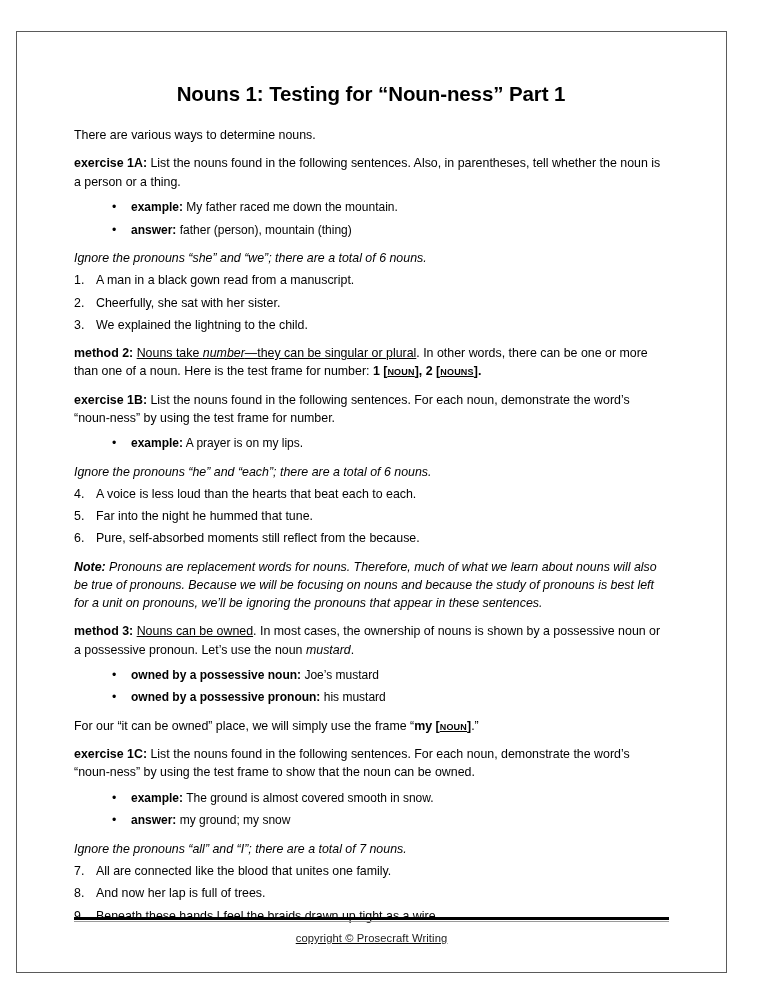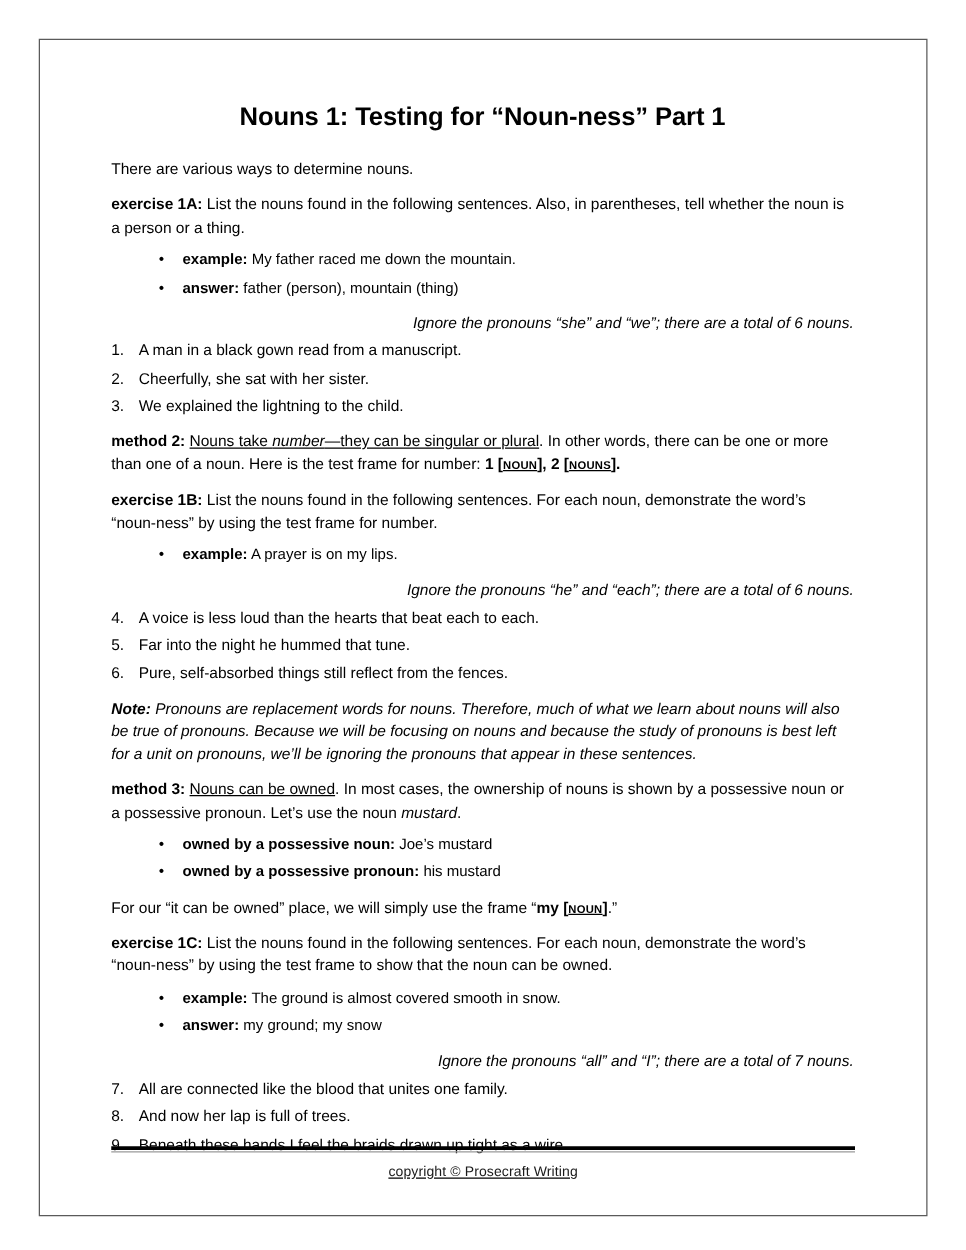--- a/index.html
+++ b/index.html
@@ -12,21 +12,21 @@
     width: 773px;
     height: 1000px;
     font-family: "Liberation Sans", "DejaVu Sans", sans-serif;
     color: #000000;
     -webkit-font-smoothing: antialiased;
   }
 
   
   #page-sheet {
     position: absolute;
-    left: 31px;
+    left: 16px;
     top: 31px;
     width: 711px;
     height: 942px;
     box-sizing: border-box;
     border: 1px solid #5a5a5a;
     background: #ffffff;
     overflow: hidden;
   }
 
   #page-body {
@@ -48,21 +48,21 @@
 
   
   .para {
     font-size: 12.4px;
     line-height: 1.47;
     margin: 0 0 10px 0;
     text-align: left;
   }
   .para.tight { margin-bottom: 8px; }
   .para.note { font-style: italic; margin-bottom: 10px; }
-  .para.ital-lead { font-style: italic; margin-bottom: 4px; text-align: right; }
+  .para.ital-lead { font-style: italic; margin-bottom: 4px; }
 
   .b  { font-weight: bold; }
   .i  { font-style: italic; }
   .u  { text-decoration: underline; }
 
   
   .frame-token { font-weight: bold; margin-top: 30px; }
   .frame-token .sc {
     font-variant: small-caps;
     text-transform: lowercase;
@@ -177,21 +177,21 @@
 
     <ul class="bullets">
       <li><span class="b">example:</span><span> A prayer is on my lips.</span></li>
     </ul>
 
     <p class="para ital-lead">Ignore the pronouns “he” and “each”; there are a total of 6 nouns.</p>
 
     <ol class="sentences">
       <li><span class="num">4.</span><span>A voice is less loud than the hearts that beat each to each.</span></li>
       <li><span class="num">5.</span><span>Far into the night he hummed that tune.</span></li>
-      <li><span class="num">6.</span><span>Pure, self-absorbed things still reflect from the fences.</span></li>
+      <li><span class="num">6.</span><span>Pure, self-absorbed moments still reflect from the because.</span></li>
     </ol>
 
     <p class="para note"><span class="b">Note:</span><span> Pronouns are replacement words for nouns. Therefore, much of what we learn about nouns will also be true of pronouns. Because we will be focusing on nouns and because the study of pronouns is best left for a unit on pronouns, we’ll be ignoring the pronouns that appear in these sentences.</span></p>
 
     <p class="para tight"><span class="b">method 3:</span> <span class="u">Nouns can be owned</span><span>. In most cases, the ownership of nouns is shown by a possessive noun or a possessive pronoun. Let’s use the noun </span><span class="i">mustard</span><span>.</span></p>
 
     <ul class="bullets">
       <li><span class="b">owned by a possessive noun:</span><span> Joe’s mustard</span></li>
       <li><span class="b">owned by a possessive pronoun:</span><span> his mustard</span></li>
     </ul>

